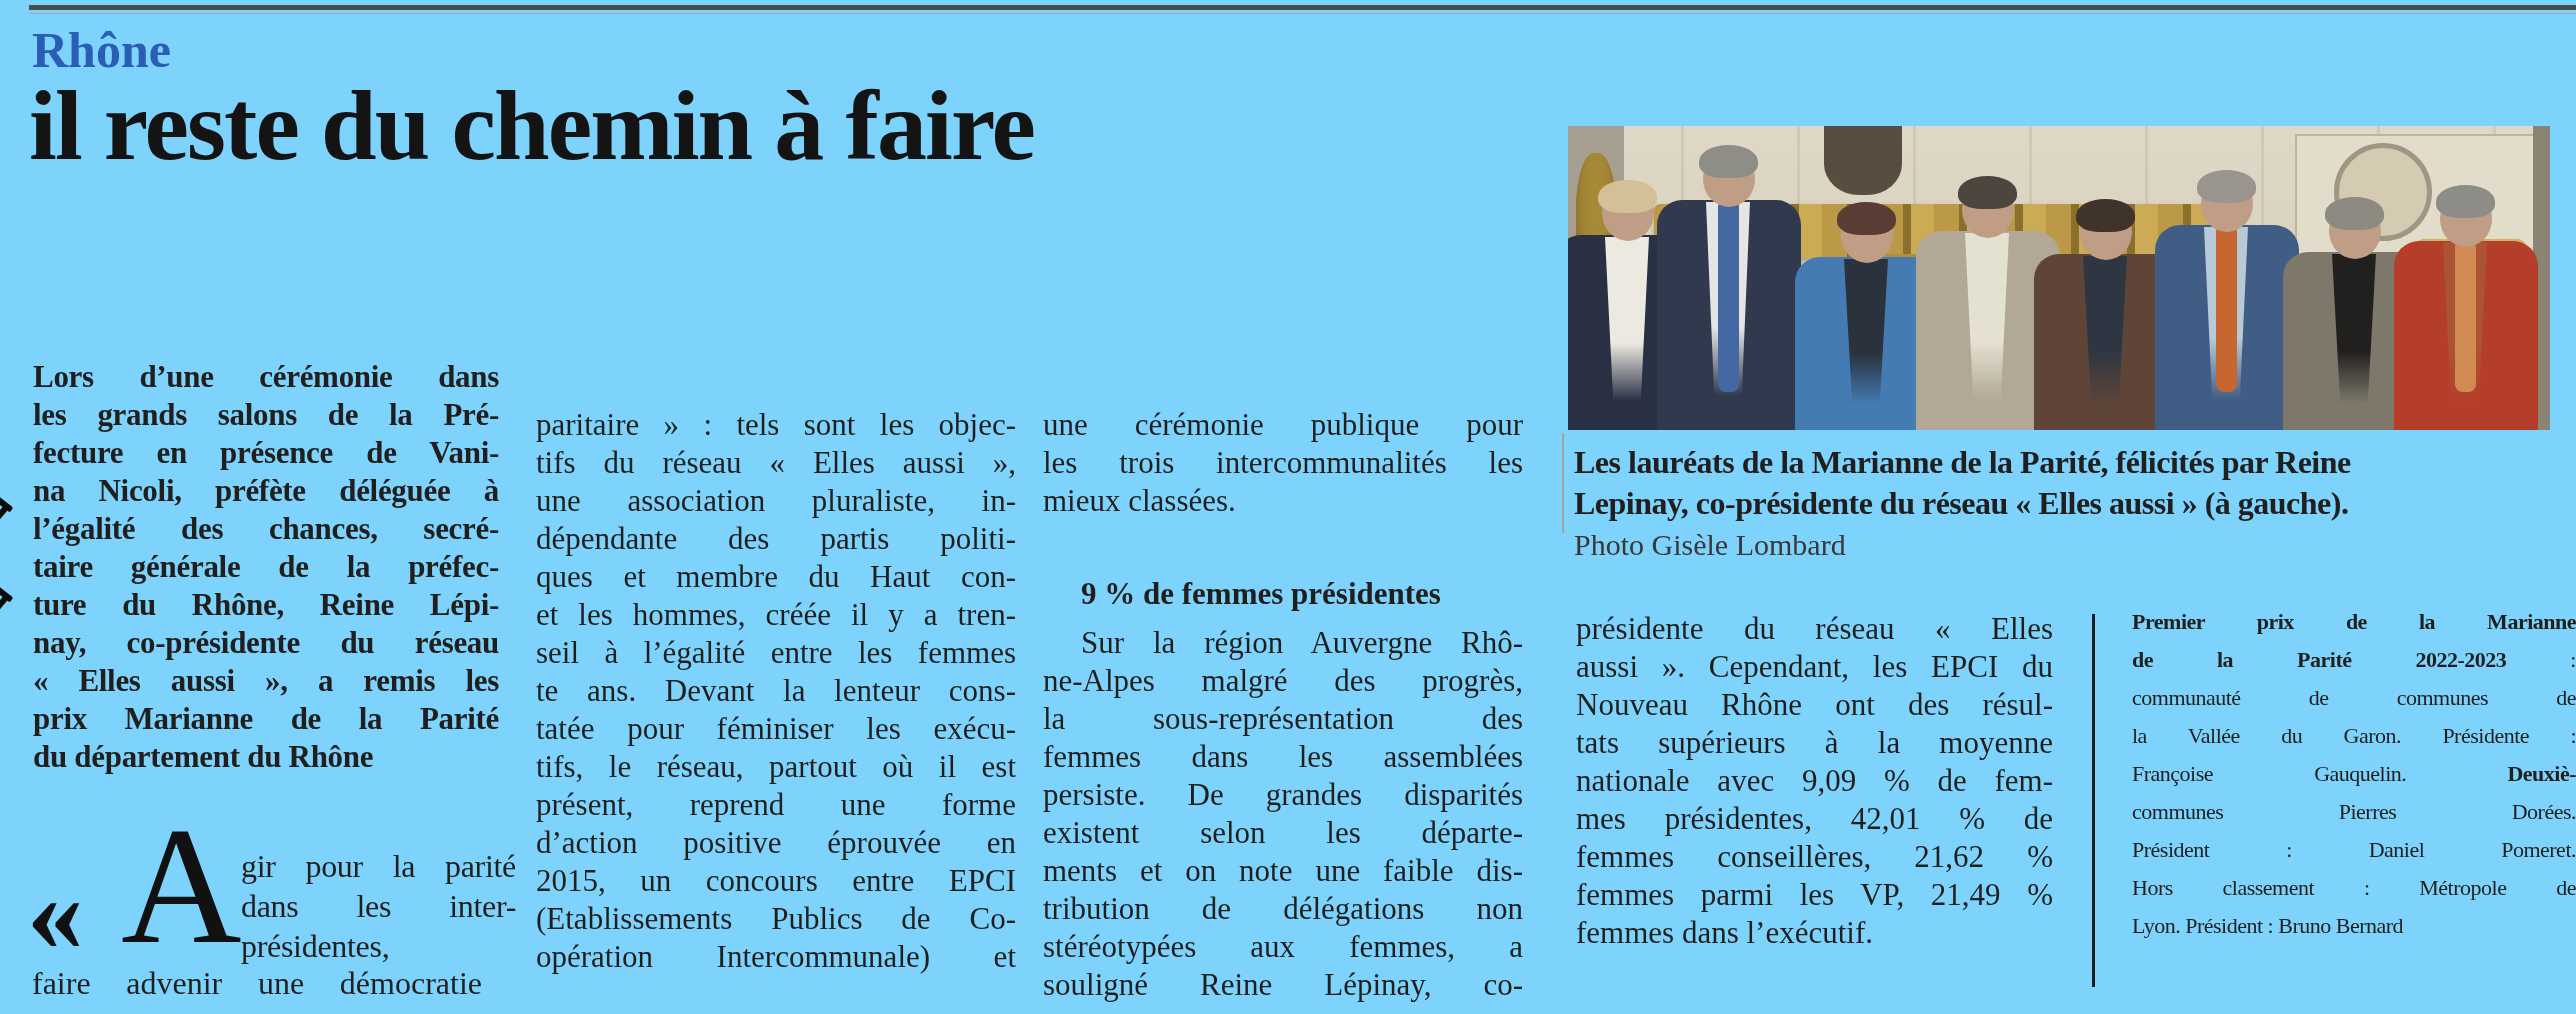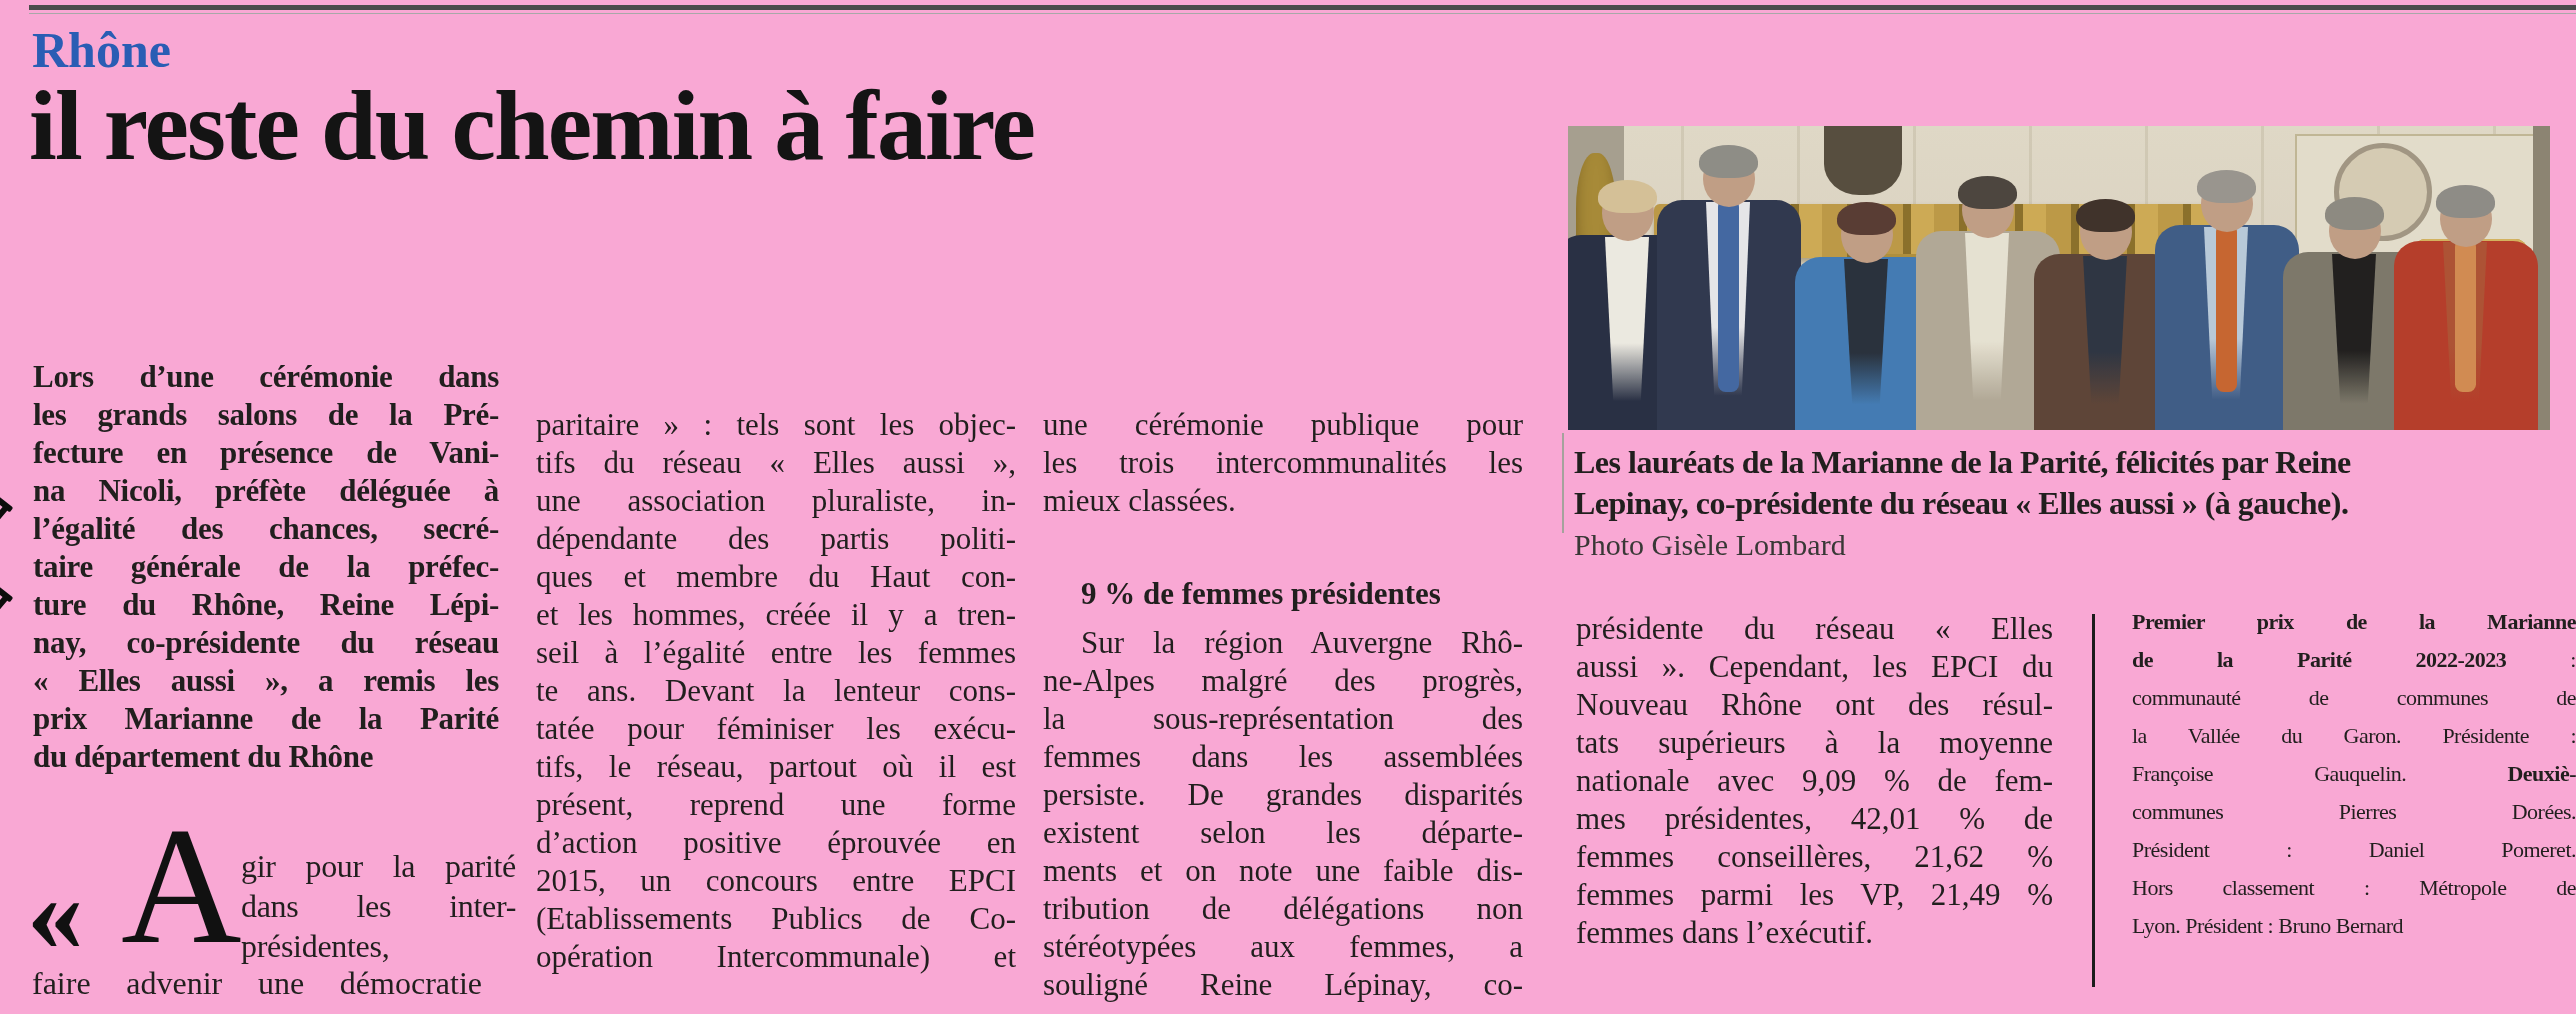--- a/index.html
+++ b/index.html
@@ -1,16 +1,16 @@
 <!DOCTYPE html>
 <html><head>
 <meta charset="utf-8">
 <style>
   html,body{margin:0;padding:0;background:#e8e8e8;}
-  #page{position:relative;width:2576px;height:1014px;background:#f9a8d4;overflow:hidden;
+  #page{position:relative;width:2576px;height:1014px;background:#7dd3fc;overflow:hidden;
         font-family:"Liberation Serif","DejaVu Serif",serif;color:#211f1e;}
   .abs{position:absolute;}
 
   
   #top-rule{left:29px;top:4.8px;width:2547px;height:2.9px;border-top:5.7px solid #4b4b4b;border-bottom:1.9px solid #a8a8a8;}
 
   
   #section-label{left:32px;top:21px;font-size:50px;font-weight:bold;}
   #headline{left:29px;top:75px;font-size:100px;line-height:101px;font-weight:bold;color:#141414;letter-spacing:-1.9px;}
 

